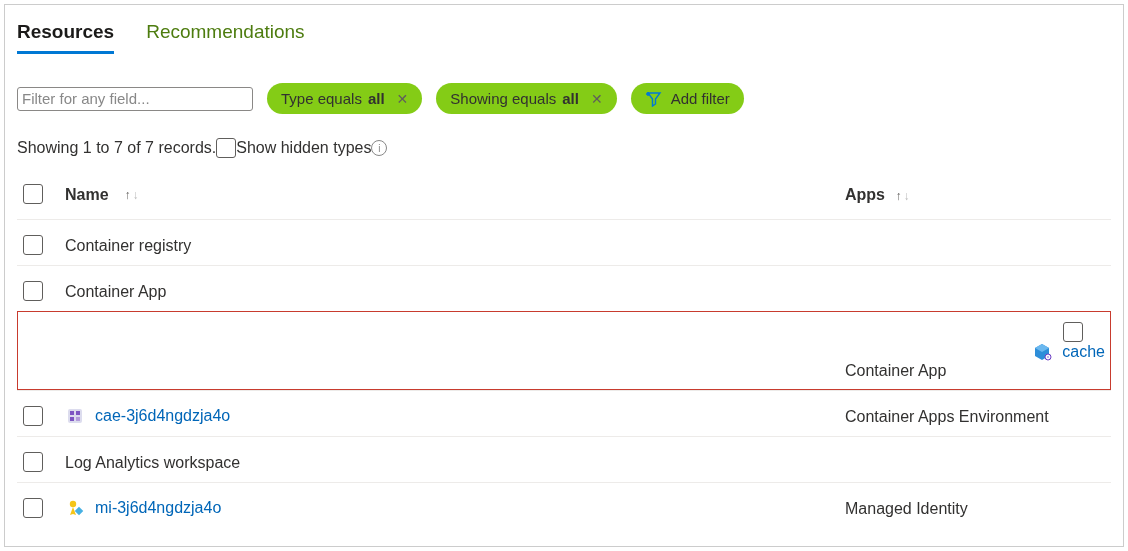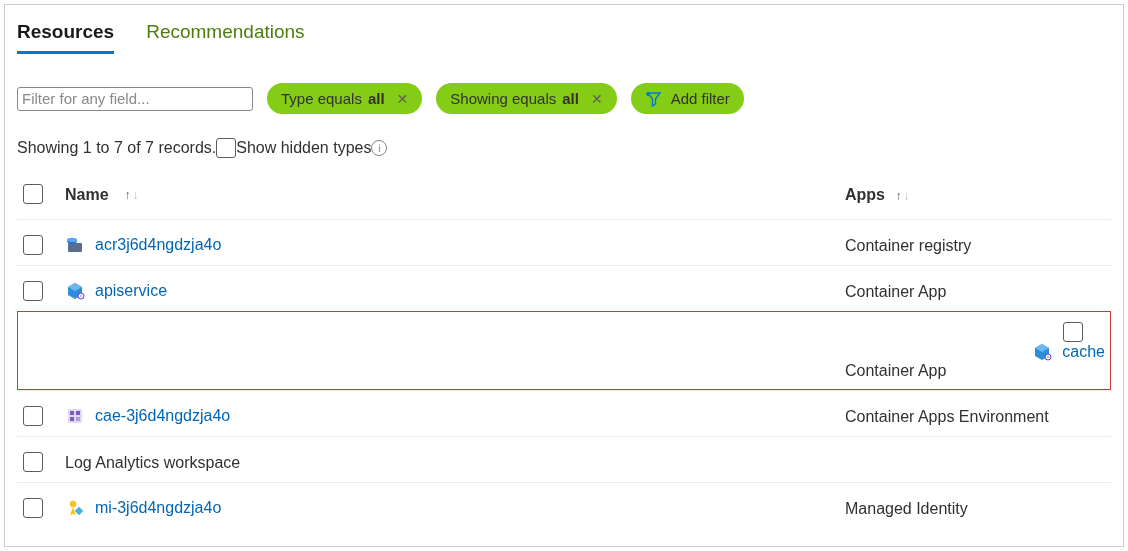--- a/index.html
+++ b/index.html
@@ -189,46 +189,25 @@
       <div class="col-type">
         <span>Apps</span>
         <span class="sort-icons">↑<span style="color:#bbb">↓</span></span>
       </div>
     </div>
     <div id="tbody">
         <div class="trow">
           <div class="col-check">
             <div class="checkbox"></div>
           </div>
-          <div class="col-name">
-            <span class="res-icon">
-              <svg viewBox="0 0 20 20">
-                <rect x="3" y="8" width="14" height="9" fill="#5b6d8e" rx="1"></rect>
-                <ellipse cx="7" cy="6" rx="5" ry="3" fill="#1f6fcc"></ellipse>
-                <ellipse cx="7" cy="5" rx="5" ry="2.2" fill="#59a8f2"></ellipse>
-              </svg>
-            </span>
-            <span class="res-link">acr3j6d4ngdzja4o</span>
-          </div>
           <div class="col-type">Container registry</div>
         </div>
         <div class="trow">
           <div class="col-check">
             <div class="checkbox"></div>
-          </div>
-          <div class="col-name">
-            <span class="res-icon">
-              <svg viewBox="0 0 20 20">
-                <path d="M10 2l7 4v8l-7 4-7-4V6z" fill="#2e8ed9"></path>
-                <path d="M10 2l7 4-7 4-7-4z" fill="#6bb8ef"></path>
-                <circle cx="16" cy="15" r="3" fill="#fff" stroke="#6c3fc4" stroke-width="1"></circle>
-                <path d="M14.5 13.5l3 3M17.5 13.5l-3 3" stroke="#6c3fc4" stroke-width="0.4" fill="none"></path>
-              </svg>
-            </span>
-            <span class="res-link">apiservice</span>
           </div>
           <div class="col-type">Container App</div>
         </div>
         <div class="trow highlighted">
           <div class="col-check">
             <div class="checkbox"></div>
           </div>
           <div class="col-name">
             <span class="res-icon">
               <svg viewBox="0 0 20 20">

